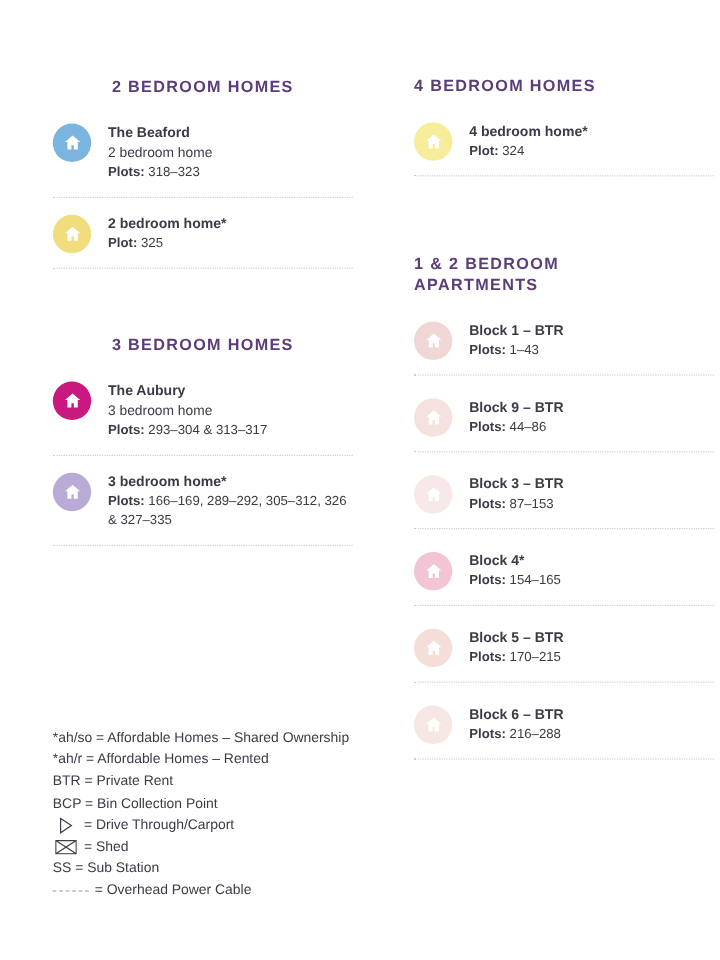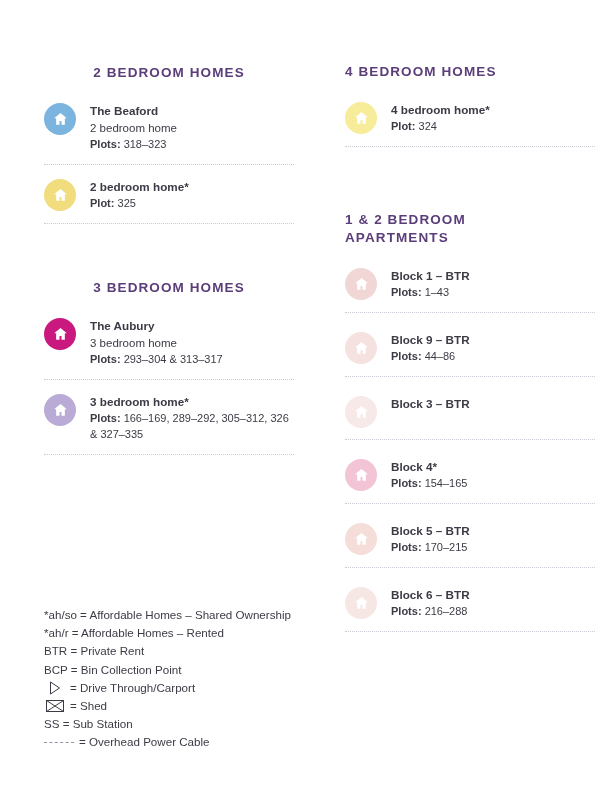--- a/index.html
+++ b/index.html
@@ -244,20 +244,21 @@
       </div>
 
       <div class="entry" style="margin-top:18px;">
         <span class="badge" style="background:#f7e9e8;">
           <svg width="17" height="16" viewBox="0 0 24 24" aria-hidden="true">
               <path d="M12 3 2.5 11h3v9.5h5.0V15h3.0v5.5h5.0V11h3z" fill="#ffffff"></path>
             </svg>
         </span>
         <span class="entry-text">
           <span class="entry-title">Block 3 – BTR</span>
+          <div class="entry-plots"><b>Plots:</b> <span>87–153</span></div>
         </span>
       </div>
 
       <div class="entry" style="margin-top:18px;">
         <span class="badge" style="background:#f3c4d6;">
           <svg width="17" height="16" viewBox="0 0 24 24" aria-hidden="true">
               <path d="M12 3 2.5 11h3v9.5h5.0V15h3.0v5.5h5.0V11h3z" fill="#ffffff"></path>
             </svg>
         </span>
         <span class="entry-text">

